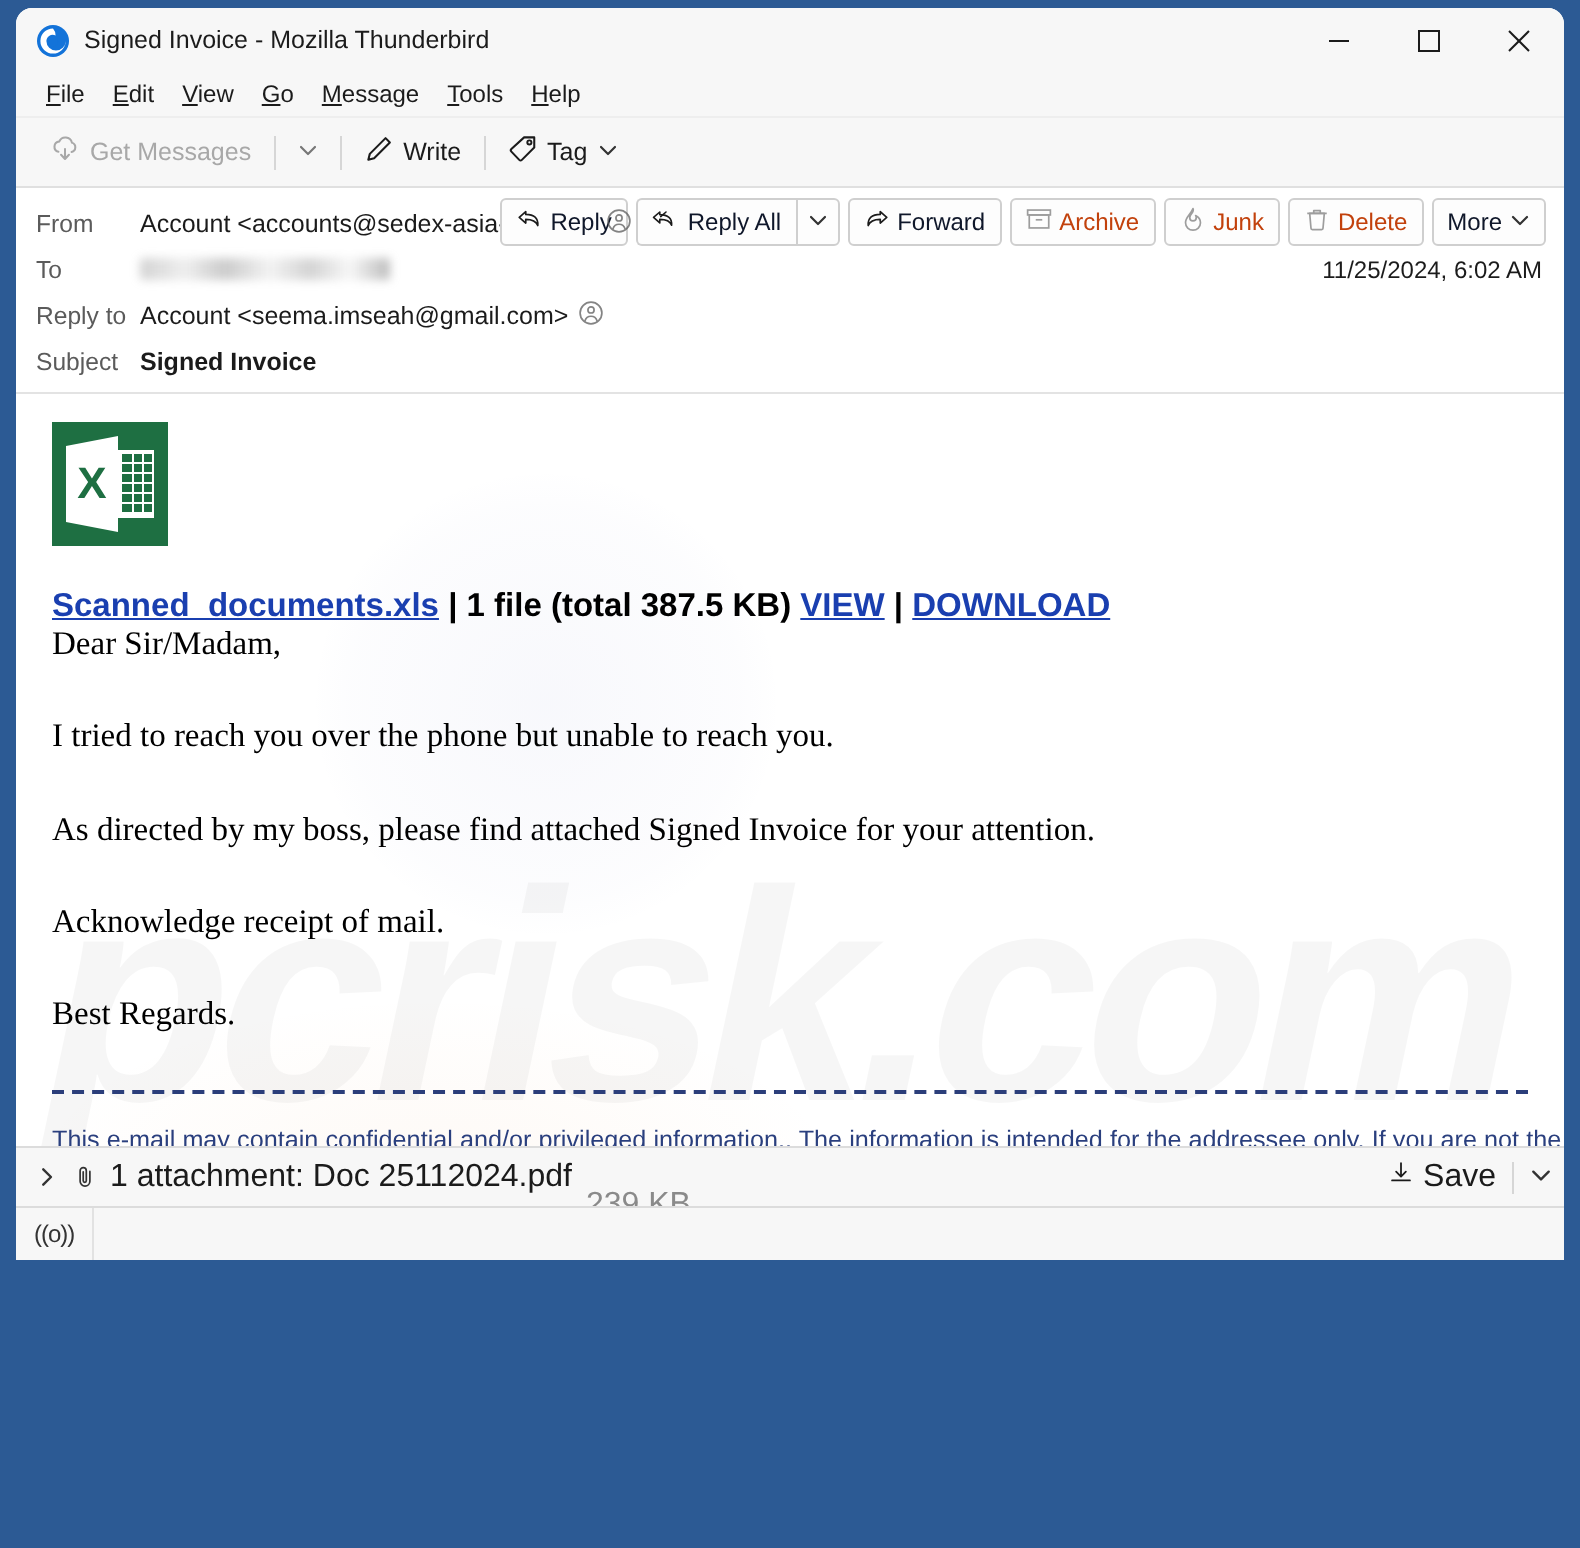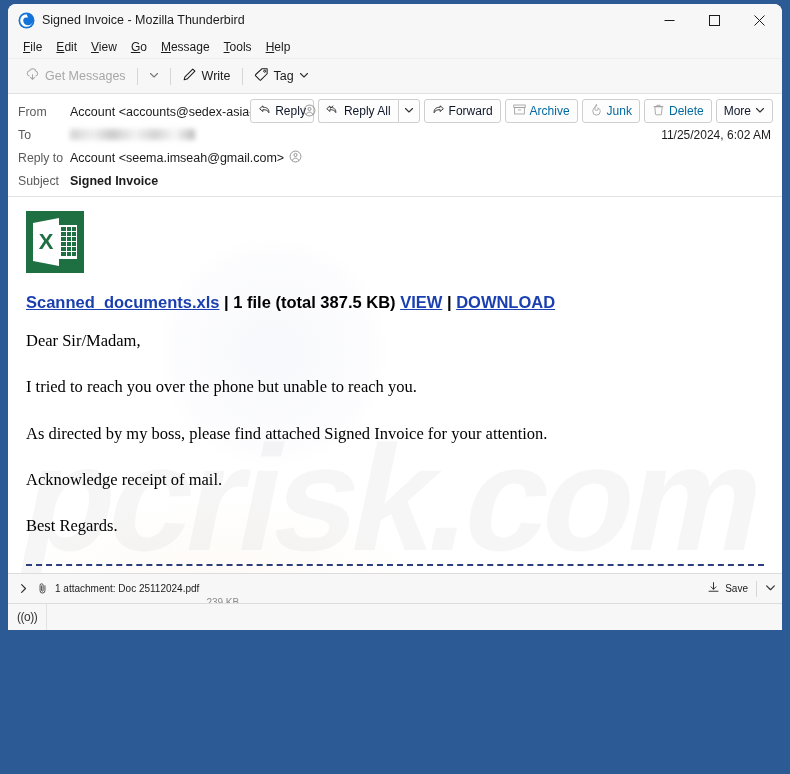--- a/index.html
+++ b/index.html
@@ -131,21 +131,21 @@
     background: #fdfdfd;
     border: 1px solid #cfcfcf;
     border-radius: 3px;
     padding: 3px 7px;
     margin-left: 4px;
     white-space: nowrap;
     height: 24px;
   }
   .abtn.pair-left { border-radius: 3px 0 0 3px; margin-right: 0; border-right: none; }
   .abtn.pair-right { border-radius: 0 3px 3px 0; margin-left: 0; padding: 3px 5px; }
-  .abtn.dim { color: #0369a1; }
+  .abtn.dim { color: #c2410c; }
   .abtn.dim svg { opacity: .42; }
   .hdr-date {
     position: absolute;
     right: 11px; top: 34px;
     font-size: 12px;
     color: #1b1b1b;
     white-space: nowrap;
   }
 
   
@@ -195,21 +195,20 @@
     position: relative;
     padding: 14px 0 0 18px;
     z-index: 2;
   }
   .xls-icon { display:block; margin-bottom: 16px; }
   .attach-line {
     font-family: "Liberation Sans", sans-serif;
     font-size: 16.5px;
     font-weight: bold;
     color: #000000;
-    margin-bottom: 20px;
     white-space: nowrap;
   }
   .attach-line a {
     color: #1a3fb0;
     text-decoration: underline;
   }
   .serif-p {
     font-family: "Liberation Serif", serif;
     font-size: 16.5px;
     color: #000000;
@@ -233,21 +232,21 @@
   }
 
   
   .attachbar {
     flex: 0 0 auto;
     height: 30px;
     background: #f7f7f7;
     border-top: 1px solid #dcdcdc;
     display: flex; align-items: center;
     padding: 0 6px 0 10px;
-    font-size: 10px;
+    font-size: 16px;
     color: #1b1b1b;
   }
   .attachbar .expand { margin-right: 7px; display:flex; }
   .attachbar .clip { margin-right: 6px; display:flex; }
   .att-size { color: #8a8a8a; margin-left: 7px; margin-top: 28px; }
   .attach-right { margin-left: auto; display: flex; align-items: center; gap: 5px; }
   .save-sep { width: 1px; height: 16px; background: #d6d6d6; margin: 0 3px; }
 
   
   .statusbar {

